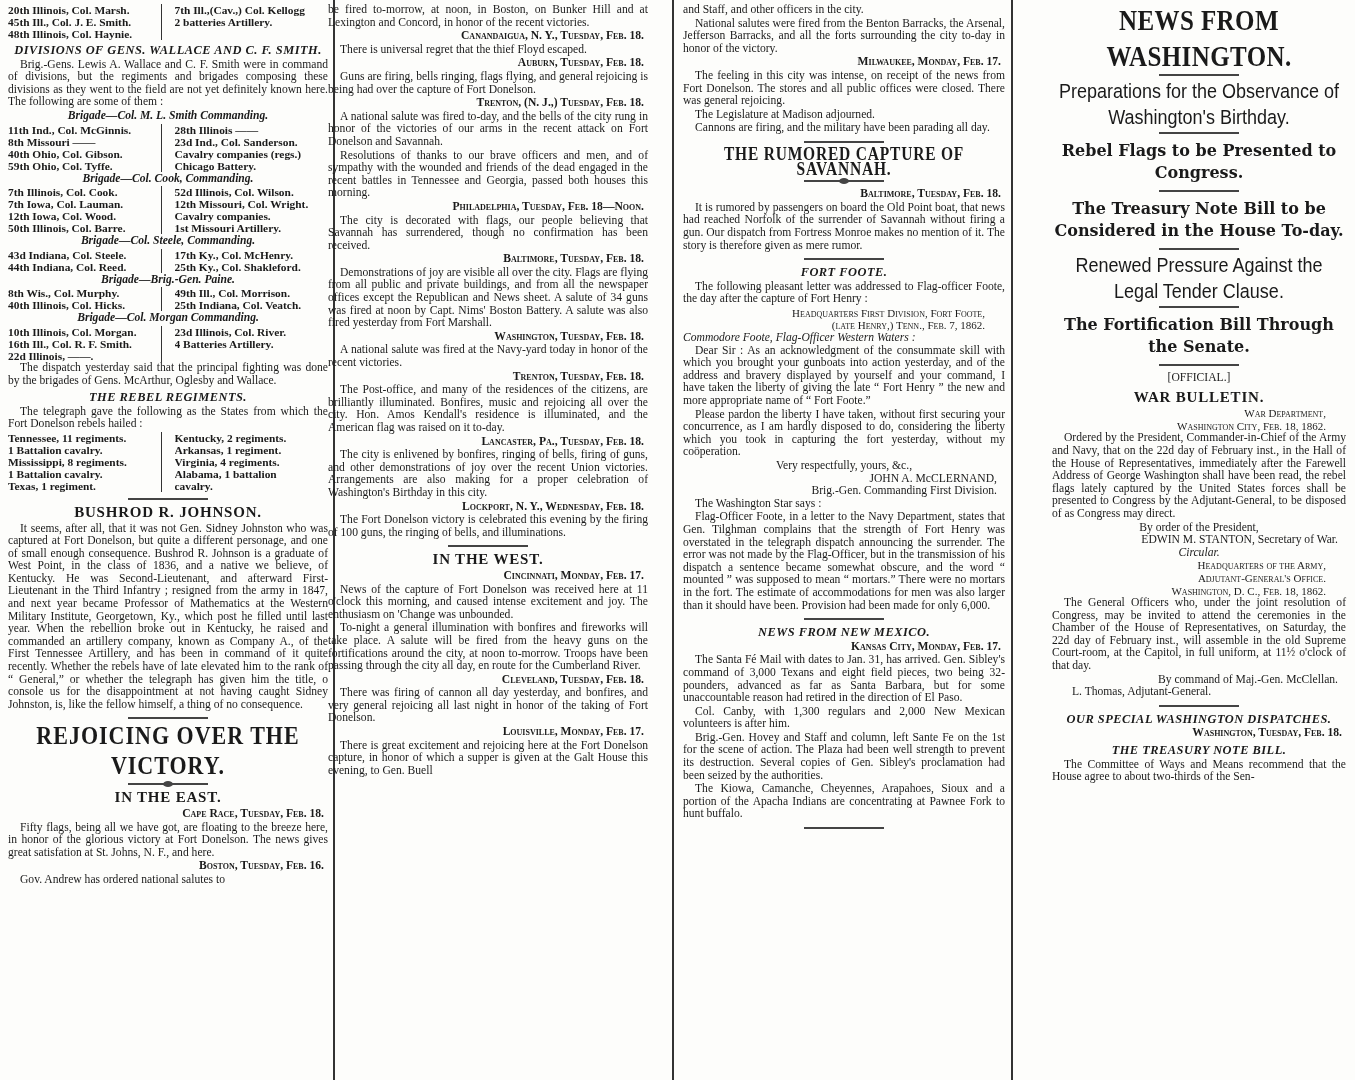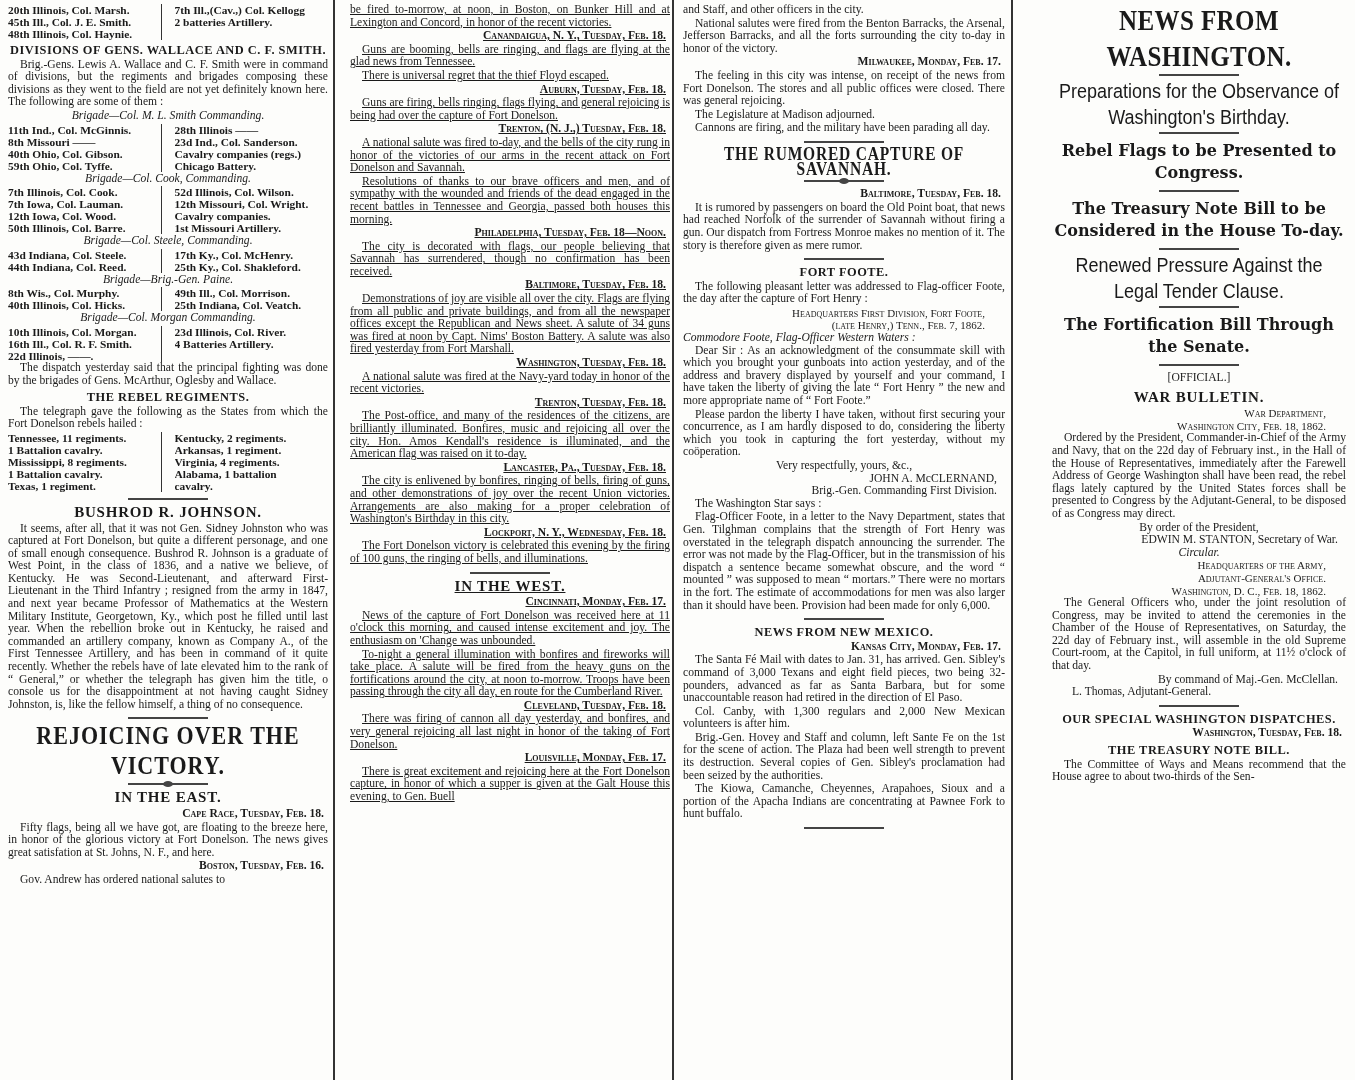--- a/index.html
+++ b/index.html
@@ -2,32 +2,32 @@
 <html><head>
 <meta charset="utf-8">
 <style>
   html, body { margin: 0; padding: 0; background: #ffffff; }
   body { width: 1355px; height: 1080px; overflow: hidden; position: relative; color: #1a1a1a;
          font-family: "Liberation Serif", "DejaVu Serif", serif; }
   .page { position: absolute; inset: 0; background: #fdfdfb; }
   .col { position: absolute; top: 0; height: 1080px; box-sizing: border-box; padding: 4px 6px 0 8px;
          font-size: 11.6px; line-height: 12.6px; text-align: justify; overflow: hidden; }
   .c1 { left: 0; width: 334px; }
-  .c2 { left: 342px; width: 334px; text-decoration: underline; }
+  .c2 { left: 320px; width: 334px; }
   .c3 { left: 675px; width: 336px; }
   .c4 { left: 1044px; width: 308px; }
   .rule { position: absolute; top: 0; width: 2px; height: 1080px; background: #333; }
   .rule.r1 { left: 333px; } .rule.r2 { left: 672px; } .rule.r3 { left: 1011px; }
   p { margin: 0 0 1px 0; text-indent: 12px; }
   .bold { font-weight: normal; }
   .dateline { text-align: right; font-weight: bold; margin: 1px 4px 1px 0; text-indent: 0; }
   .sc { font-variant: small-caps; }
   .center { text-align: center; text-indent: 0; }
-  .sub { text-align: center; font-weight: normal; font-style: italic; margin: 1px 0; }
-  .h-sec { text-align: center; font-weight: bold; letter-spacing: 0.5px; margin: 4px 0 2px; font-size: 12.4px; }
+  .sub { text-align: center; font-weight: bold; font-style: italic; margin: 1px 0; }
+  .h-sec { text-align: center; font-weight: bold; letter-spacing: 0.5px; margin: 4px 0 2px; font-size: 12.4px; font-style: italic; }
   .h-big { text-align: center; font-family: "Liberation Serif", serif; font-weight: bold; font-size: 22px;
            line-height: 26px; letter-spacing: 1px; margin: 6px 0 4px; transform: scaleY(1.15); }
   .h-mid { text-align: center; font-weight: bold; font-size: 15px; letter-spacing: 0.8px; margin: 6px 0 4px; }
   .sep { width: 80px; height: 2px; background: #444; margin: 6px auto; }
   .sep.orn { position: relative; }
   .sep.orn::after { content: ""; position: absolute; left: 35px; top: -2px; width: 10px; height: 6px; background: #444; border-radius: 50%; }
   .reg { display: grid; grid-template-columns: 1fr 1fr; column-gap: 13px; font-weight: bold; font-size: 11.4px; line-height: 12px; }
   .reg .left { border-right: 1.5px solid #333; padding-right: 4px; }
   .reg div div { white-space: nowrap; overflow: hidden; }
   .nw1 { text-align: center; font-weight: bold; font-size: 25px; line-height: 30px; letter-spacing: 0.4px; margin: 4px 0 6px; transform: scaleY(1.2); font-family: "Liberation Serif", serif;}
@@ -154,21 +154,20 @@
       <div class="h-mid">IN THE EAST.</div>
       <div class="dateline sc">Cape Race, Tuesday, Feb. 18.</div>
       <p>Fifty flags, being all we have got, are floating to the breeze here, in honor of the glorious victory at Fort Donelson. The news gives great satisfation at St. Johns, N. F., and here.</p>
       <div class="dateline sc">Boston, Tuesday, Feb. 16.</div>
       <p>Gov. Andrew has ordered national salutes to</p>
     </div>
 
   <div class="col c2" id="col2">
       <p style="text-indent: 0px;">be fired to-morrow, at noon, in Boston, on Bunker Hill and at Lexington and Concord, in honor of the recent victories.</p>
       <div class="dateline sc">Canandaigua, N. Y., Tuesday, Feb. 18.</div>
-      <p>Guns are booming, bells are ringing, and flags are flying at the glad news from Tennessee.</p>
       <p>There is universal regret that the thief Floyd escaped.</p>
       <div class="dateline sc">Auburn, Tuesday, Feb. 18.</div>
       <p>Guns are firing, bells ringing, flags flying, and general rejoicing is being had over the capture of Fort Donelson.</p>
       <div class="dateline sc">Trenton, (N. J.,) Tuesday, Feb. 18.</div>
       <p>A national salute was fired to-day, and the bells of the city rung in honor of the victories of our arms in the recent attack on Fort Donelson and Savannah.</p>
       <p>Resolutions of thanks to our brave officers and men, and of sympathy with the wounded and friends of the dead engaged in the recent battles in Tennessee and Georgia, passed both houses this morning.</p>
       <div class="dateline sc">Philadelphia, Tuesday, Feb. 18—Noon.</div>
       <p>The city is decorated with flags, our people believing that Savannah has surrendered, though no confirmation has been received.</p>
       <div class="dateline sc">Baltimore, Tuesday, Feb. 18.</div>
       <p>Demonstrations of joy are visible all over the city. Flags are flying from all public and private buildings, and from all the newspaper offices except the Republican and News sheet. A salute of 34 guns was fired at noon by Capt. Nims' Boston Battery. A salute was also fired yesterday from Fort Marshall.</p>

